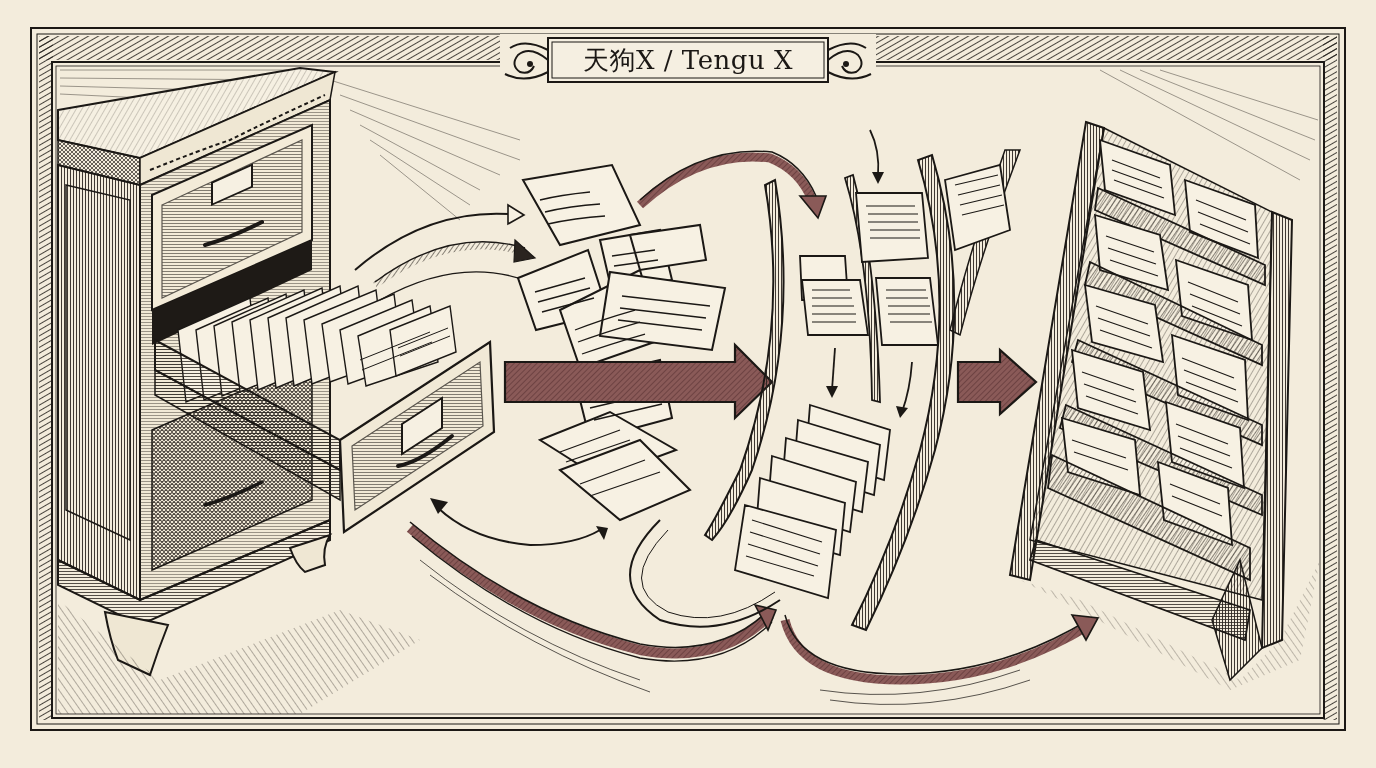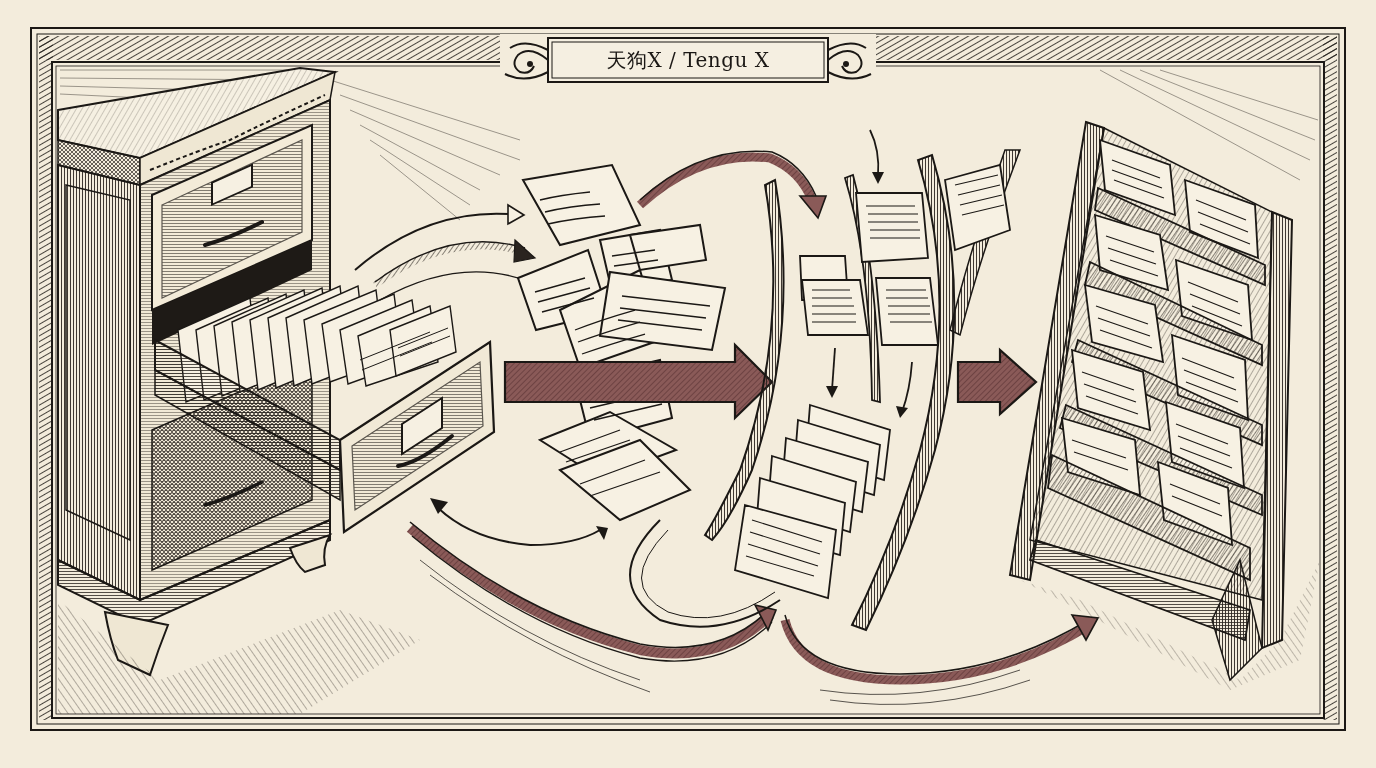--- a/index.html
+++ b/index.html
@@ -7,21 +7,21 @@
     width: 1376px; height: 768px; overflow: hidden;
     background: #f3ecdc;
     font-family: "DejaVu Serif", serif;
   }
   #stage { position: relative; width: 1376px; height: 768px; }
   svg { position: absolute; left: 0; top: 0; }
   .title-plate {
     position: absolute; left: 548px; top: 40px; width: 280px; height: 40px;
     display: flex; align-items: center; justify-content: center;
     font-family: "DejaVu Serif", "Liberation Serif", serif;
-    font-size: 20px; color: #1b1815; letter-spacing: 0.5px;
+    font-size: 26px; color: #1b1815; letter-spacing: 0.5px;
   }
 </style>
 </head>
 <body>
 
 <div id="stage">
 <svg width="1376" height="768" viewBox="0 0 1376 768" xmlns="http://www.w3.org/2000/svg">
   <defs>
     <pattern id="hatchDiag" width="4" height="4" patternUnits="userSpaceOnUse" patternTransform="rotate(35)">
       <line x1="0" y1="0" x2="0" y2="4" stroke="#2a241f" stroke-width="1.1"></line>

